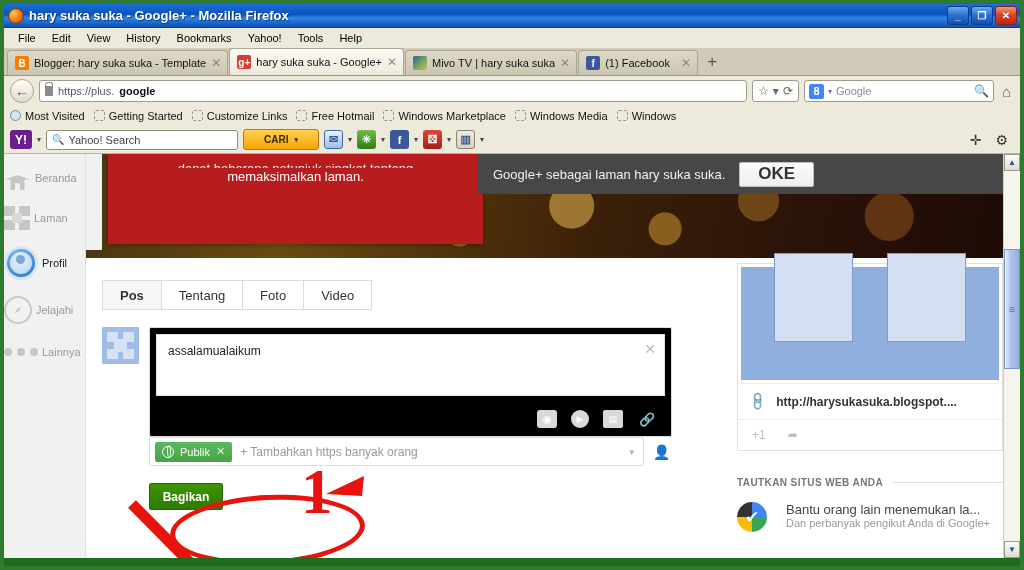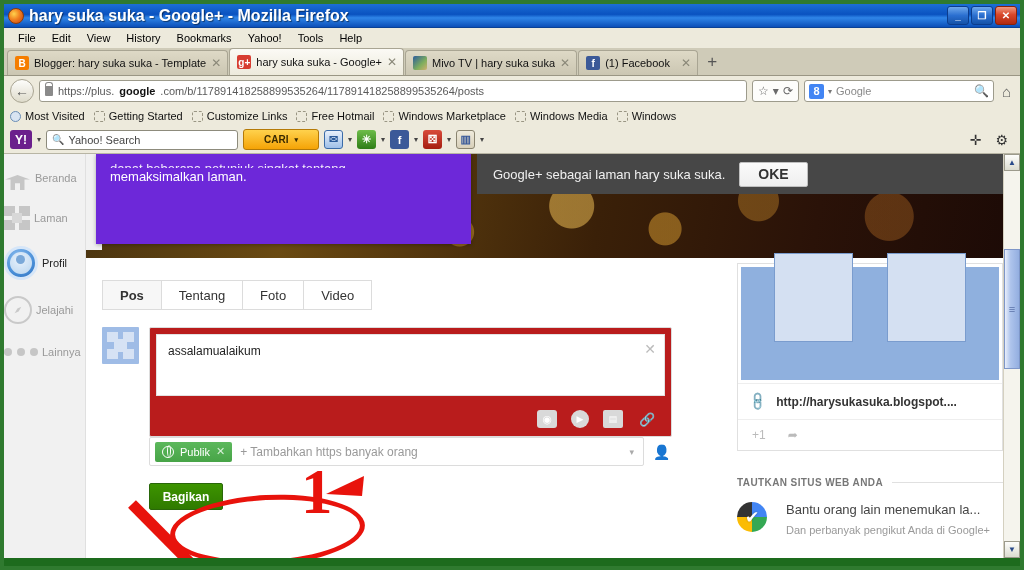--- a/index.html
+++ b/index.html
@@ -16,21 +16,21 @@
     height: 24px;
     background: linear-gradient(180deg,#1c6fd6 0%,#0a52c0 45%,#2f85e8 60%,#0c4fb8 100%);
     display: flex; align-items: center; padding-left: 4px;
     border-bottom: 1px solid #0a4195;
   }
   .ffico {
     width: 16px; height: 16px; border-radius: 50%;
     background: radial-gradient(circle at 35% 35%, #ffd24d 0%, #f08020 45%, #c33d12 100%);
     flex: none; margin-right: 5px; border: 1px solid #8a3a08;
   }
-  .title-text { color: #fff; font-size: 16px; font-weight: bold; text-shadow: 1px 1px 1px rgba(0,0,0,.5); white-space: nowrap; }
+  .title-text { color: #fff; font-size: 13px; font-weight: bold; text-shadow: 1px 1px 1px rgba(0,0,0,.5); white-space: nowrap; }
   .title-text .sub { font-weight: bold; }
   .wbtns { margin-left: auto; display: flex; gap: 2px; padding-right: 3px; }
   .wbtn {
     width: 22px; height: 19px; border: 1px solid #0c3c8c; border-radius: 3px;
     background: linear-gradient(180deg,#6fa9ec 0%,#2a6fd0 50%,#1552a8 100%);
     display: flex; align-items: center; justify-content: center;
     color: #fff; font-size: 10px; font-weight: bold;
   }
   .wbtn.close { background: linear-gradient(180deg,#f09a82 0%,#d8472a 45%,#b02a12 100%); border-color:#8c2108; }
 
@@ -85,21 +85,21 @@
     width: 190px; height: 22px; background: #fff; border: 1px solid #9d9b8c; border-radius: 3px;
     display: flex; align-items: center; padding: 0 4px; gap: 4px; font-size: 11px; color: #888;
   }
   .gicon { width: 15px; height: 15px; background: #4285f4; color: #fff; font-size: 11px; font-weight: bold;
            display: flex; align-items: center; justify-content: center; border-radius: 2px; flex: none; }
   .mag { margin-left: auto; font-size: 12px; color: #4a7fc1; }
   .homeico { font-size: 15px; color: #5a5a5a; padding: 0 3px; }
 
   
   .bmbar { height: 20px; background: #edeadc; display: flex; align-items: center; padding-left: 6px; gap: 9px; font-size: 11px; color: #111; }
-  .bm { display: flex; align-items: flex-end; gap: 4px; }
+  .bm { display: flex; align-items: flex-start; gap: 4px; }
   .bmico { width: 11px; height: 11px; border: 1px dashed #9a9684; border-radius: 2px; flex: none; }
   .bmico.mv { background: #d8e4f2; border: 1px solid #6a8db5; border-radius: 50%; position: relative; }
 
   
   .ytoolbar { height: 28px; background: #edeadc; display: flex; align-items: center; padding: 0 6px; gap: 5px; border-bottom: 1px solid #b8b5a4; }
   .ylogo { width: 22px; height: 19px; background: #6b1f8c; color: #fff; font-size: 12px; font-weight: bold;
            display: flex; align-items: center; justify-content: center; border-radius: 3px; }
   .ysearch {
     width: 192px; height: 20px; background: #fff; border: 1px solid #8d8b7c; border-radius: 3px;
     display: flex; align-items: center; gap: 4px; padding: 0 5px; font-size: 11px; color: #444;
@@ -162,59 +162,60 @@
       radial-gradient(circle at 62% 72%, rgba(240,175,55,.45) 0 16px, transparent 17px),
       radial-gradient(circle at 72% 45%, rgba(230,160,50,.35) 0 20px, transparent 21px),
       radial-gradient(circle at 86% 60%, rgba(200,120,40,.35) 0 24px, transparent 25px),
       linear-gradient(100deg, #4a3410 0%, #6a4a12 22%, #3a2008 55%, #2a1208 78%, #1c0a06 100%);
   }
   .cover-notch {
     position: absolute; left: 0; top: 0; width: 16px; height: 104px;
     background: linear-gradient(180deg,#f1f1f1 0,#f1f1f1 96px, transparent 96px);
   }
   .promo {
-    position: absolute; left: 92px; top: 0; width: 375px; height: 90px;
-    background: #6d28d9; color: #fff; padding: 6px 14px;
+    position: absolute; left: 104px; top: 0; width: 375px; height: 90px;
+    background: #b91c1c; color: #fff; padding: 6px 14px;
     box-shadow: 0 1px 4px rgba(0,0,0,.3);
+    text-align: center;
   }
   .promo .ptext { font-size: 13px; line-height: 17px; }
   .promo .ptext .clip { display: block; height: 8px; overflow: hidden; opacity: .9; }
   .promo .pbtn {
     margin-top: 14px; display: inline-flex; align-items: center; justify-content: center;
     height: 27px; padding: 0 16px; background: linear-gradient(180deg,#f8f8f8,#eaeaea);
     border: 1px solid #c8c8c8; border-radius: 2px; color: #333; font-size: 12px; font-weight: bold;
   }
   .gbanner {
     position: absolute; left: 473px; top: 0; right: 17px; height: 40px;
     background: #474747; display: flex; align-items: center; gap: 14px; padding-left: 16px;
     color: #f0f0f0; font-size: 13px;
   }
   .okebtn {
     height: 25px; padding: 0 18px; background: linear-gradient(180deg,#fbfbfb,#eee);
-    border: 1px solid #c0c0c0; border-radius: 2px; color: #333; font-size: 14px; font-weight: bold;
+    border: 1px solid #c0c0c0; border-radius: 2px; color: #333; font-size: 17px; font-weight: bold;
     display: flex; align-items: center;
   }
 
   .content { position: absolute; left: 98px; top: 104px; right: 17px; bottom: 0; }
   .gtabs { display: flex; margin-top: 22px; }
   .gtab {
     height: 30px; padding: 0 17px; border: 1px solid #dcdcdc; border-left: none;
     background: #fff; display: flex; align-items: center; font-size: 13px; color: #333;
   }
   .gtab:first-child { border-left: 1px solid #dcdcdc; background: #f7f7f7; font-weight: bold; }
 
   .composer-wrap { display: flex; gap: 10px; margin-top: 17px; }
   .avatar-puzzle { width: 37px; height: 37px; background: #9fbce6; position: relative; flex: none; border-radius: 1px; }
   .avatar-puzzle i { position: absolute; background: #d6e2f4; display: block; }
   .avatar-puzzle i:nth-child(1){ left:5px;top:5px;width:11px;height:10px; }
   .avatar-puzzle i:nth-child(2){ right:5px;top:5px;width:11px;height:10px; }
   .avatar-puzzle i:nth-child(3){ left:5px;bottom:5px;width:11px;height:10px; }
   .avatar-puzzle i:nth-child(4){ right:5px;bottom:5px;width:11px;height:10px; }
   .avatar-puzzle i:nth-child(5){ left:12px;top:12px;width:13px;height:13px; }
-  .composer { flex: 1; border: 1px solid #dcdcdc; background: #b91c1c; border-radius: 2px; }
+  .composer { flex: 1; border: 1px solid #dcdcdc; background: #000000; border-radius: 2px; }
   .cbox { margin: 6px; background: #fff; border: 1px solid #e2e2e2; height: 62px; position: relative; padding: 9px 11px; }
   .cbox .txt { font-size: 12px; color: #222; }
   .cbox .xclose { position: absolute; right: 8px; top: 6px; color: #bbb; font-size: 14px; }
   .ctools { height: 34px; display: flex; align-items: center; justify-content: flex-end; gap: 14px; padding-right: 14px; }
   .ctool { width: 20px; height: 18px; color: #b4b4b4; display:flex; align-items:center; justify-content:center; font-size: 13px; }
   .ctool.cam { background:#d9d9d9; border-radius:3px; color:#fff; font-size:11px; }
   .ctool.vid { background:#d9d9d9; border-radius:50%; width:18px; color:#fff; font-size:9px; }
   .ctool.cal { background:#d9d9d9; border-radius:2px; color:#fff; font-size:9px; }
 
   .share-wrap { margin-left: 47px; }
@@ -252,21 +253,21 @@
   .ractions { display: flex; align-items: center; gap: 22px; padding: 8px 14px; border-top: 1px solid #eee; color: #bbb; font-size: 12px; }
   .rhead { display: flex; align-items: center; gap: 9px; margin-top: 26px; }
   .rhead .ht { font-size: 10px; font-weight: bold; color: #777; letter-spacing: .4px; white-space: nowrap; }
   .rhead .hr { flex: 1; height: 1px; background: #e0e0e0; }
   .rpromo { display: flex; gap: 19px; margin-top: 14px; }
   .badge { width: 30px; height: 30px; border-radius: 50%; flex: none; position: relative;
            background: conic-gradient(#4285f4 0 25%, #34a853 0 50%, #fbbc05 0 75%, #333 0 100%); }
   .badge:after { content:"✔"; position:absolute; inset:0; display:flex; align-items:center; justify-content:center;
                  color:#fff; font-size:17px; text-shadow: 0 0 2px rgba(0,0,0,.35); }
   .rpromo .t1 { font-size: 13px; color: #444; }
-  .rpromo .t2 { font-size: 11px; color: #999; margin-top: 7px; }
+  .rpromo .t2 { font-size: 11px; color: #999; margin-top: 0; }
 
   
   .vscroll { position: absolute; right: 0; top: 0; width: 17px; height: 100%; background: #f5f4ed; border-left: 1px solid #d4d0c0; }
   .sbtn { height: 17px; background: linear-gradient(180deg,#fdfdfb,#dcdcd0); border: 1px solid #9c9a8c;
           display:flex; align-items:center; justify-content:center; font-size:8px; color:#2a4a8a; }
   .sthumb { position: absolute; left: 0; right: 0; top: 95px; height: 120px;
             background: linear-gradient(90deg,#e8eefb,#aec4ec 40%,#93aee0 100%); border: 1px solid #7e96c8; }
   .sthumb:after { content:"≡"; position:absolute; inset:0; display:flex; align-items:center; justify-content:center; color:#5a72a8; font-size:11px; }
   .sbtn.bot { position: absolute; bottom: 0; left: 0; right: 0; }
 
@@ -328,21 +329,20 @@
     </div>
     <div class="newtab">+</div>
   </div>
 
   <div class="navbar">
     <div class="backbtn">←</div>
     <div class="urlbox">
       <div class="lock"></div>
       <span>https://plus.</span>
         <b>google</b>
-        <span>.com/b/117891418258899535264/117891418258899535264/posts</span>
     </div>
     <div class="navctl">
       <span>☆</span>
       <span>▾</span>
       <span>⟳</span>
     </div>
     <div class="searchbox">
       <div class="gicon">8</div>
       <span style="font-size:8px;color:#777">▾</span>
       <span>Google</span>

